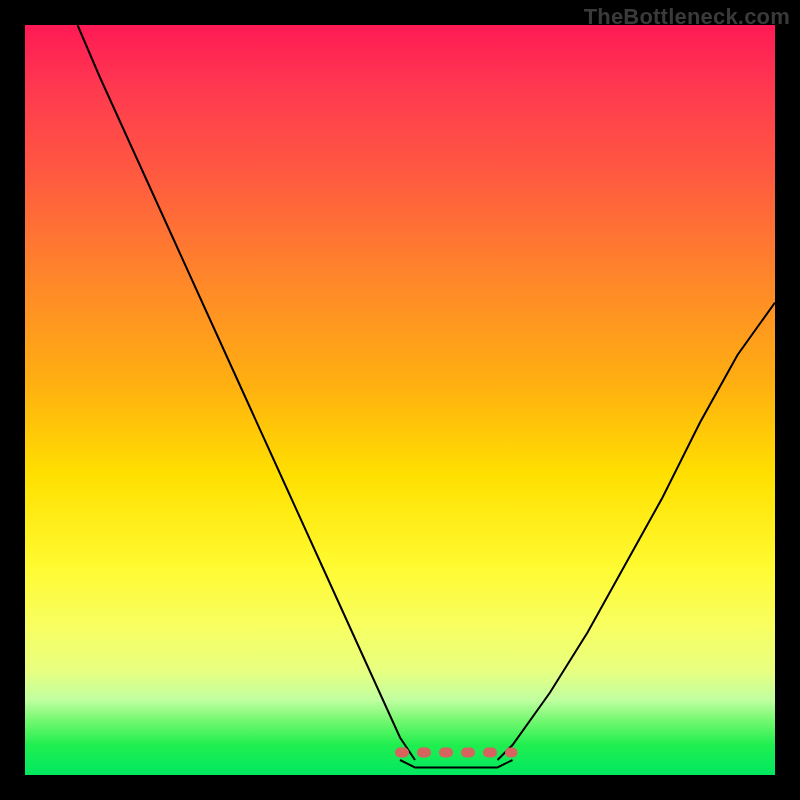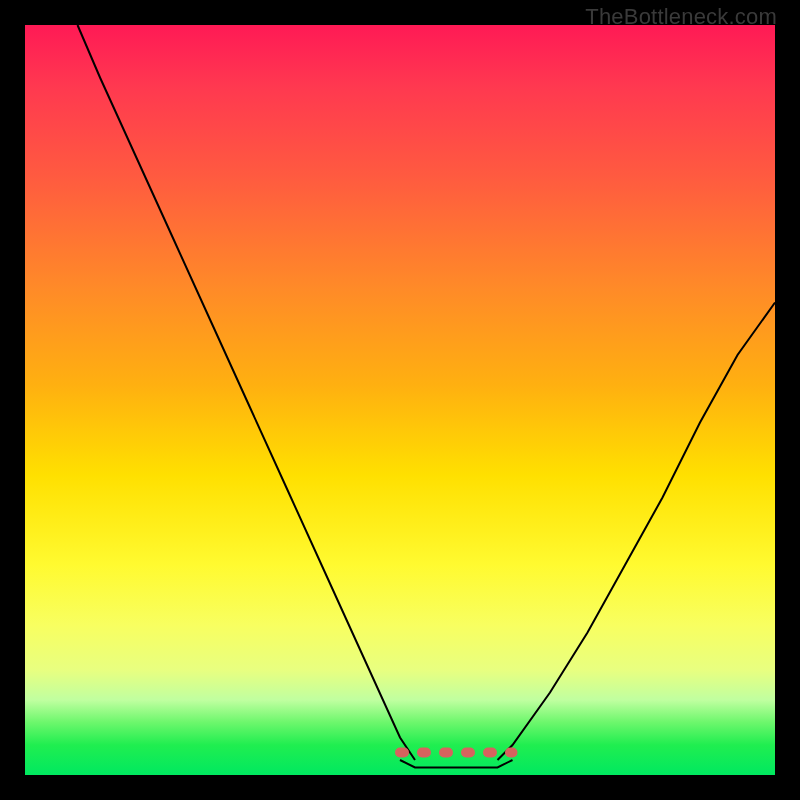--- a/index.html
+++ b/index.html
@@ -12,21 +12,21 @@
           #ff8a28 35%,
           #ffb010 48%,
           #ffe000 60%,
           #fffa30 72%,
           #f8ff60 80%,
           #e8ff80 86%,
           #c0ffa0 90%,
           #6cf76c 93%,
           #20ee50 96%,
           #00e860 100%);}
-  .watermark{position:absolute;top:4px;right:23px;color:#3a3a3a;font-size:22px;font-weight:400;letter-spacing:.2px}
+  .watermark{position:absolute;top:4px;right:10px;color:#3a3a3a;font-size:22px;font-weight:700;letter-spacing:.2px}
   svg.curve{position:absolute;left:25px;top:25px;width:750px;height:750px;overflow:visible}
   .dash{stroke:#d6635e;stroke-width:10;stroke-linecap:round;fill:none}
 </style>
 </head>
 <body>
 
 <div class="frame">
   <div class="plot"></div>
 
   <svg class="curve" viewBox="0 0 750 750">

